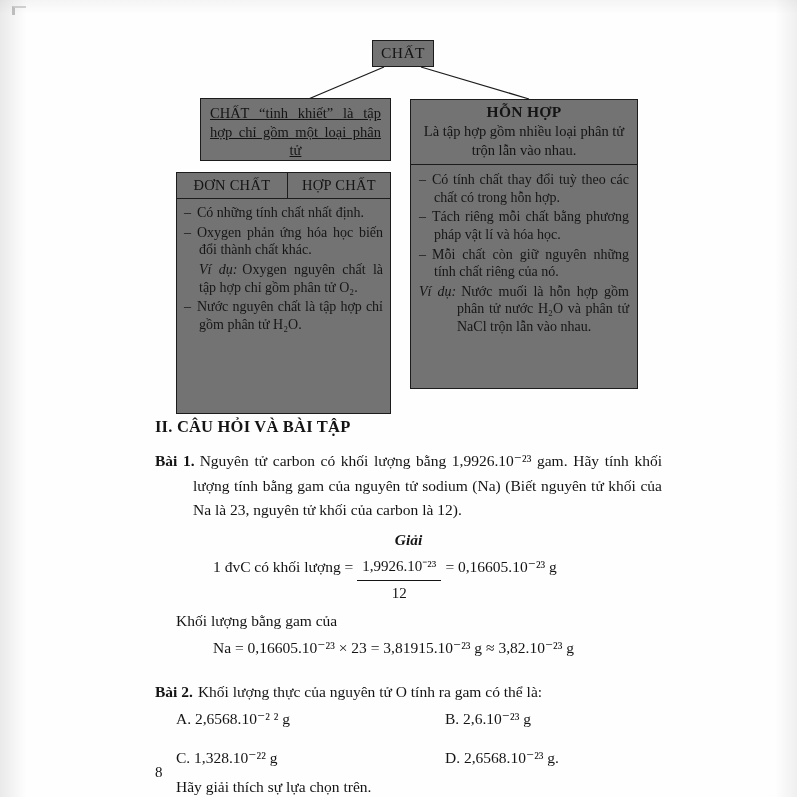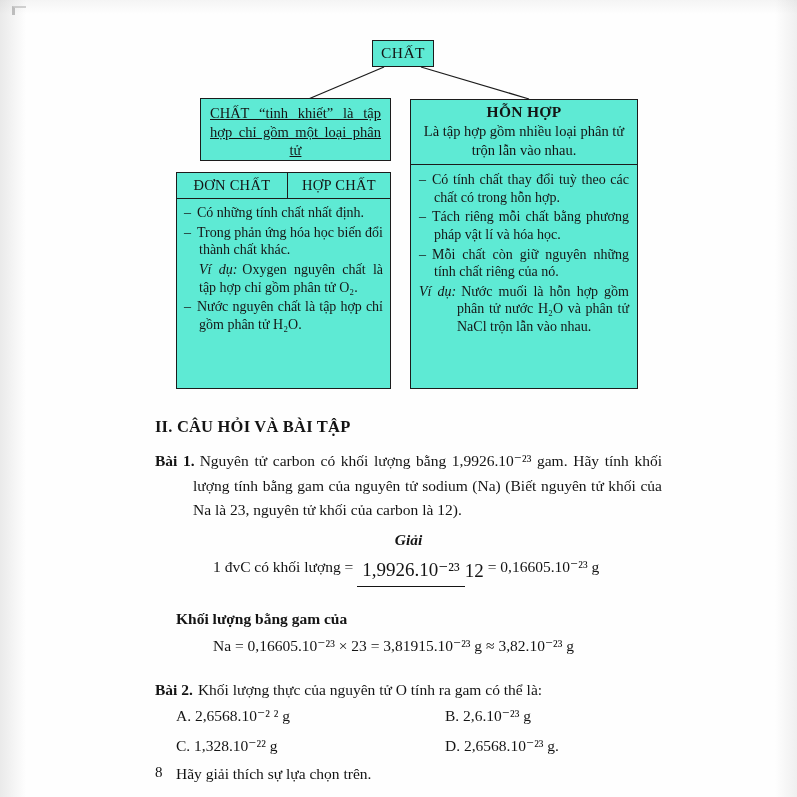--- a/index.html
+++ b/index.html
@@ -20,32 +20,32 @@
       linear-gradient(to left, rgba(110,110,110,0.10), rgba(110,110,110,0) 22px),
       linear-gradient(to bottom, rgba(120,120,120,0.07), rgba(120,120,120,0) 14px);
   }
   .scan-artifact {
     position:absolute; left:12px; top:6px; width:14px; height:9px;
     border-left:3px solid #9a9a9a; border-top:2px solid #b5b5b5; opacity:.6;
   }
 
   
   .connectors { position:absolute; left:0; top:0; }
-  .dbox { position:absolute; border:1.5px solid #1c1c1c; background:#5eead4; }
+  .dbox { position:absolute; border:1.5px solid #1c1c1c; background:#737373; }
 
   .root-box {
     left:372px; top:40px; width:62px; height:27px;
     text-align:center; line-height:24px; font-size:15.5px; letter-spacing:.5px;
   }
   .left-header-box {
     left:200px; top:98px; width:191px; height:63px;
     padding:5px 9px; font-size:14.5px; line-height:1.28;
     text-align:justify; text-align-last:center;text-decoration:underline;
   }
-  .left-table { left:176px; top:172px; width:215px; height:217px; padding:0; }
+  .left-table { left:176px; top:172px; width:215px; height:242px; padding:0; }
   .left-table-header { display:flex; border-bottom:1.5px solid #1c1c1c; height:26px; }
   .left-table-header .cell {
     flex:1; text-align:center; line-height:24px; font-size:14.5px; letter-spacing:.3px;
   }
   .left-table-header .cell:first-child { border-right:1.5px solid #1c1c1c; flex:0 0 52%; }
   .left-table-body { padding:5px 7px; overflow:hidden; }
 
   .right-box { left:410px; top:99px; width:228px; height:290px; }
   .right-box-header { border-bottom:1.5px solid #1c1c1c; padding:3px 8px 5px; }
   .right-box-title { text-align:center; font-weight:bold; font-size:15.5px; letter-spacing:.3px; }
@@ -62,26 +62,26 @@
   .lead:not(:empty) { font-style:italic; margin-right:5px; }
 
   
   .exercises { position:absolute; left:155px; top:414px; width:507px; font-size:15.5px; line-height:1.58; }
   .section-heading { font-weight:bold; font-size:16.5px; margin-bottom:9px; letter-spacing:.2px; }
   .para { text-align:justify; margin-bottom:2px; }
   .hang { padding-left:38px; text-indent:-38px; }
   .bai-label { font-weight:bold; margin-right:5px; }
   .giai { text-align:center; font-weight:bold; font-style:italic; margin:5px 0 3px; }
   .equation { display:flex; align-items:flex-start; gap:4px; margin-left:58px; margin-top:2px; }
-  .frac { display:inline-flex; flex-direction:row; text-align:center; font-size:19px; }
+  .frac { display:inline-flex; flex-direction:column; text-align:center; font-size:15px;font-family:Liberation Serif, serif; }
   .frac .num { border-bottom:1.4px solid #141414; padding:0 5px 1px; }
   .frac .den { padding-top:1px; }
-  .sol-line2 { margin-left:21px; margin-top:20px;font-weight:bold; }
+  .sol-line2 { margin-left:21px; margin-top:4px; }
   .sol-line3 { margin-left:58px; margin-top:2px; margin-bottom:20px; }
-  .options { display:grid; grid-template-columns:269px auto; row-gap:5px; margin-left:21px; margin-top:2px; }
+  .options { display:grid; grid-template-columns:269px auto; row-gap:15px; margin-left:21px; margin-top:2px; }
   .note-line { margin-left:21px; margin-top:4px; }
   .page-number { position:absolute; left:155px; top:764px; font-size:15px; }
 </style>
 </head>
 <body>
 
 <div class="page">
 
   <div class="scan-artifact"></div>
 
@@ -98,21 +98,21 @@
     <span>CHẤT “tinh khiết” là tập hợp chỉ gồm một loại phân tử</span>
   </div>
 
   <div class="dbox left-table">
     <div class="left-table-header">
       <div class="cell">ĐƠN CHẤT</div>
       <div class="cell">HỢP CHẤT</div>
     </div>
     <div class="left-table-body">
       <div class="d-bullet"><span class="marker">–</span><span class="lead"></span><span>Có những tính chất nhất định.</span></div>
-      <div class="d-bullet"><span class="marker">–</span><span class="lead"></span><span>Trong phản ứng hóa học biến đổi thành chất khác.</span></div>
+      <div class="d-bullet"><span class="marker">–</span><span class="lead"></span><span>Oxygen phản ứng hóa học biến đổi thành chất khác.</span></div>
       <div class="d-bullet no-dash"><span class="marker"></span><span class="lead">Ví dụ:</span><span>Oxygen nguyên chất là tập hợp chỉ gồm phân tử O₂.</span></div>
       <div class="d-bullet"><span class="marker">–</span><span class="lead"></span><span>Nước nguyên chất là tập hợp chỉ gồm phân tử H₂O.</span></div>
     </div>
   </div>
 
   <div class="dbox right-box">
     <div class="right-box-header">
       <div class="right-box-title">HỖN HỢP</div>
       <div class="right-box-desc">Là tập hợp gồm nhiều loại phân tử trộn lẫn vào nhau.</div>
     </div>

